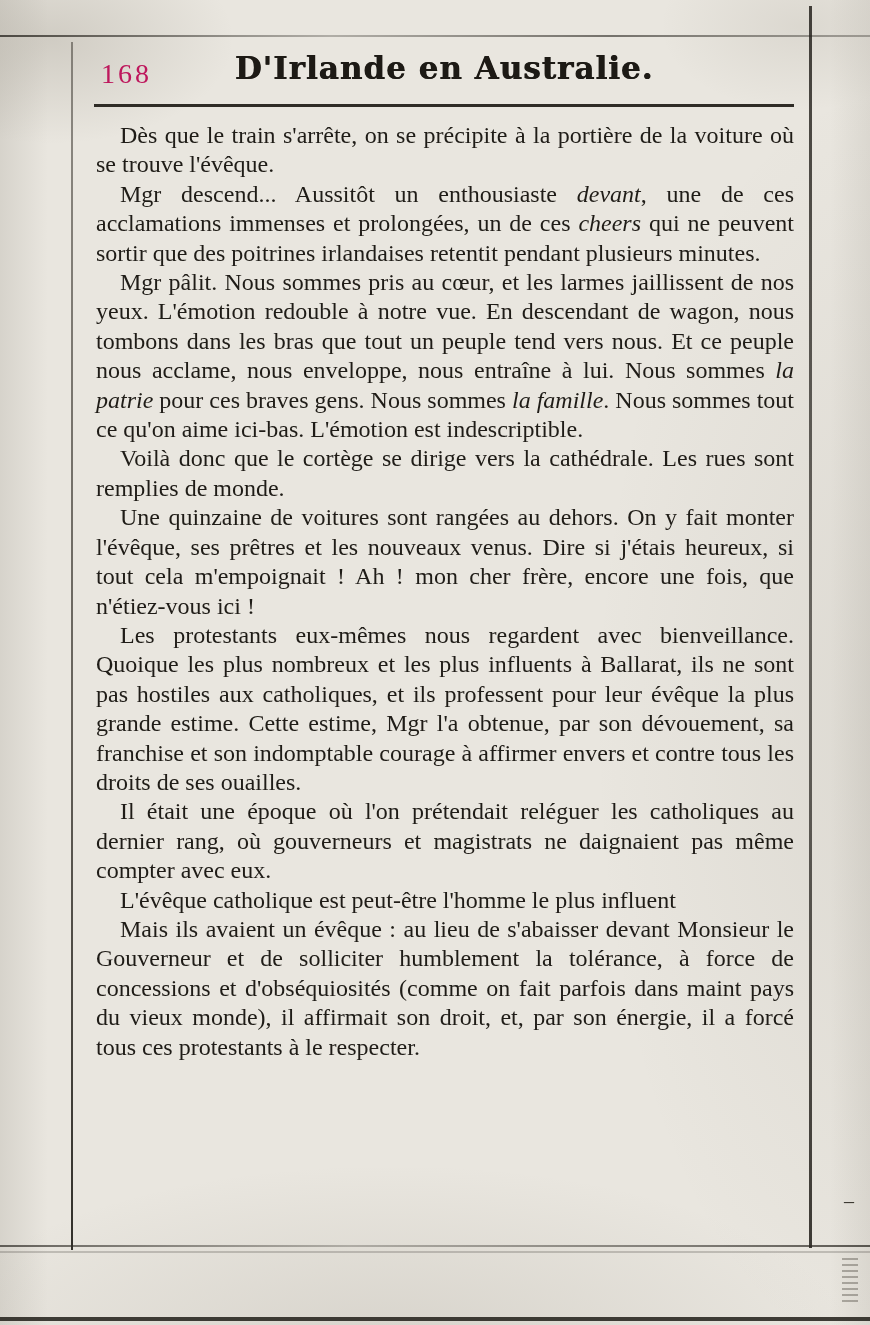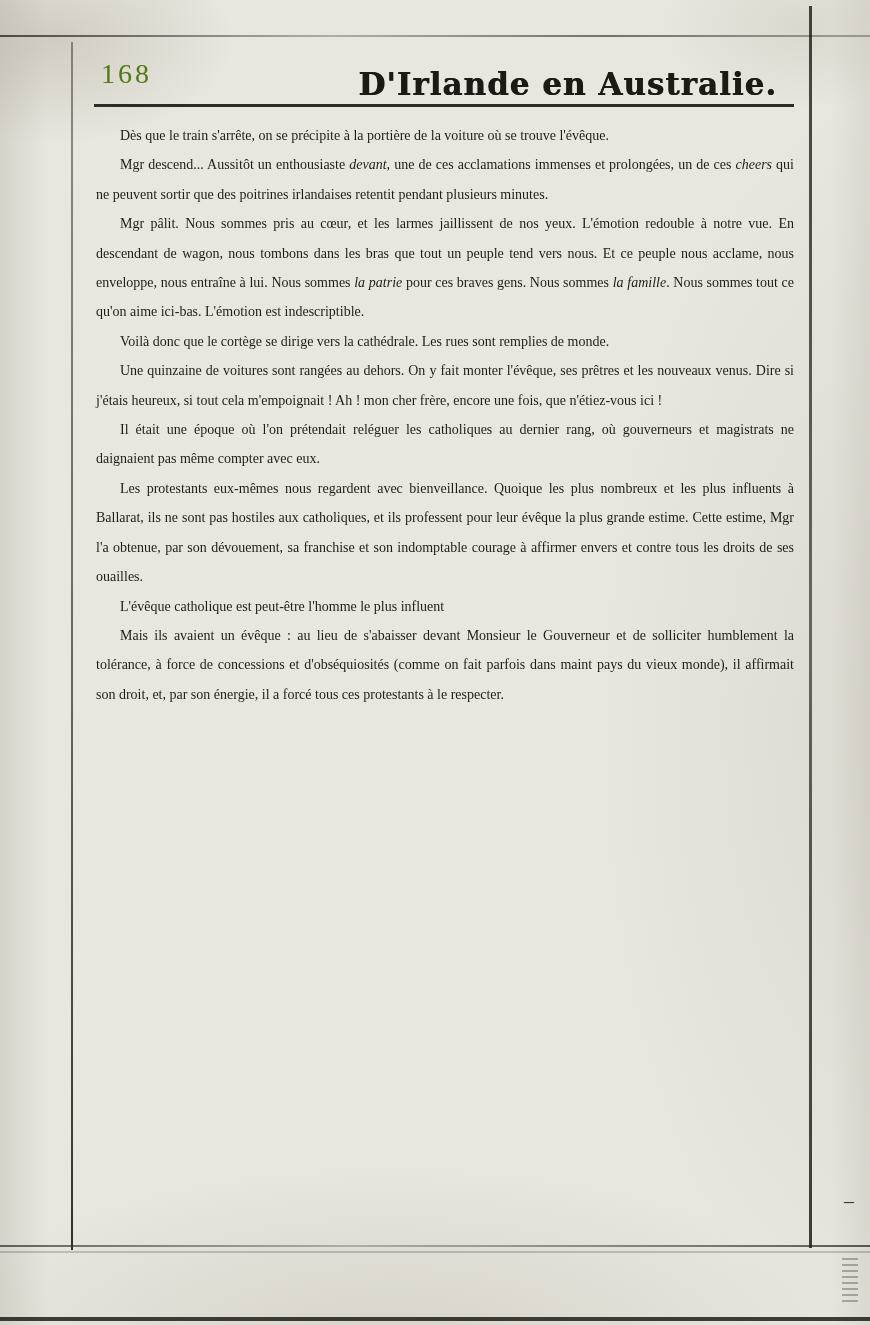--- a/index.html
+++ b/index.html
@@ -61,34 +61,34 @@
     background: linear-gradient(180deg,
       rgba(38,35,30,.85), rgba(38,35,30,.65) 50%, rgba(38,35,30,.88));
   }
 
   
   .page-header {
     position: absolute; top: 50px; left: 95px; width: 698px; height: 50px;
   }
   .page-number {
     position: absolute; left: 6px; top: 8px;
-    font-size: 28px; letter-spacing: 3px; color: #4d7c0f;
+    font-size: 28px; letter-spacing: 3px; color: #be185d;
   }
   .page-title {
-    margin: 16px; text-align: right;
+    margin: 0; text-align: center;
     font-family: "DejaVu Serif", "Liberation Serif", serif;
     font-weight: bold; font-size: 31px; letter-spacing: 1px;
     color: #1d1a15;
     text-shadow: 0.6px 0 0 #1d1a15;
   }
 
   
   .page-body {
     position: absolute; top: 121px; left: 96px; width: 698px;
-    font-size: 14px; line-height: 29.4px;
+    font-size: 24px; line-height: 29.4px;
     text-align: justify;
     color: #1f1c17;
   }
   .page-body p { margin: 0; text-indent: 24px; }
   .page-body em { font-style: italic; }
 
   
   .margin-dash {
     position: absolute; right: 16px; top: 1190px;
     font-size: 20px; color: #332f28;
@@ -115,22 +115,22 @@
   </header>
 
   <div class="header-rule"></div>
 
   <main class="page-body">
       <p><span>Dès que le train s'arrête, on se précipite à la portière de la voiture où se trouve l'évêque.</span></p>
       <p><span>Mgr descend... Aussitôt un enthousiaste </span><em>devant</em><span>, une de ces acclamations immenses et prolongées, un de ces </span><em>cheers</em><span> qui ne peuvent sortir que des poitrines irlandaises retentit pendant plusieurs minutes.</span></p>
       <p><span>Mgr pâlit. Nous sommes pris au cœur, et les larmes jaillissent de nos yeux. L'émotion redouble à notre vue. En descendant de wagon, nous tombons dans les bras que tout un peuple tend vers nous. Et ce peuple nous acclame, nous enveloppe, nous entraîne à lui. Nous sommes </span><em>la patrie</em><span> pour ces braves gens. Nous sommes </span><em>la famille</em><span>. Nous sommes tout ce qu'on aime ici-bas. L'émotion est indescriptible.</span></p>
       <p><span>Voilà donc que le cortège se dirige vers la cathédrale. Les rues sont remplies de monde.</span></p>
       <p><span>Une quinzaine de voitures sont rangées au dehors. On y fait monter l'évêque, ses prêtres et les nouveaux venus. Dire si j'étais heureux, si tout cela m'empoignait ! Ah ! mon cher frère, encore une fois, que n'étiez-vous ici !</span></p>
+      <p><span>Les protestants eux-mêmes nous regardent avec bienveillance. Quoique les plus nombreux et les plus influents à Ballarat, ils ne sont pas hostiles aux catholiques, et ils professent pour leur évêque la plus grande estime. Cette estime, Mgr l'a obtenue, par son dévouement, sa franchise et son indomptable courage à affirmer envers et contre tous les droits de ses ouailles.</span></p>
       <p><span>Il était une époque où l'on prétendait reléguer les catholiques au dernier rang, où gouverneurs et magistrats ne daignaient pas même compter avec eux.</span></p>
-      <p><span>Les protestants eux-mêmes nous regardent avec bienveillance. Quoique les plus nombreux et les plus influents à Ballarat, ils ne sont pas hostiles aux catholiques, et ils professent pour leur évêque la plus grande estime. Cette estime, Mgr l'a obtenue, par son dévouement, sa franchise et son indomptable courage à affirmer envers et contre tous les droits de ses ouailles.</span></p>
       <p><span>L'évêque catholique est peut-être l'homme le plus influent</span></p>
       <p><span>Mais ils avaient un évêque : au lieu de s'abaisser devant Monsieur le Gouverneur et de solliciter humblement la tolérance, à force de concessions et d'obséquiosités (comme on fait parfois dans maint pays du vieux monde), il affirmait son droit, et, par son énergie, il a forcé tous ces protestants à le respecter.</span></p>
     </main>
 
   <span class="margin-dash">–</span>
   <div class="tick-marks"></div>
 
   <div class="rule-bottom"></div>
   <div class="rule-bottom-edge"></div>
 

